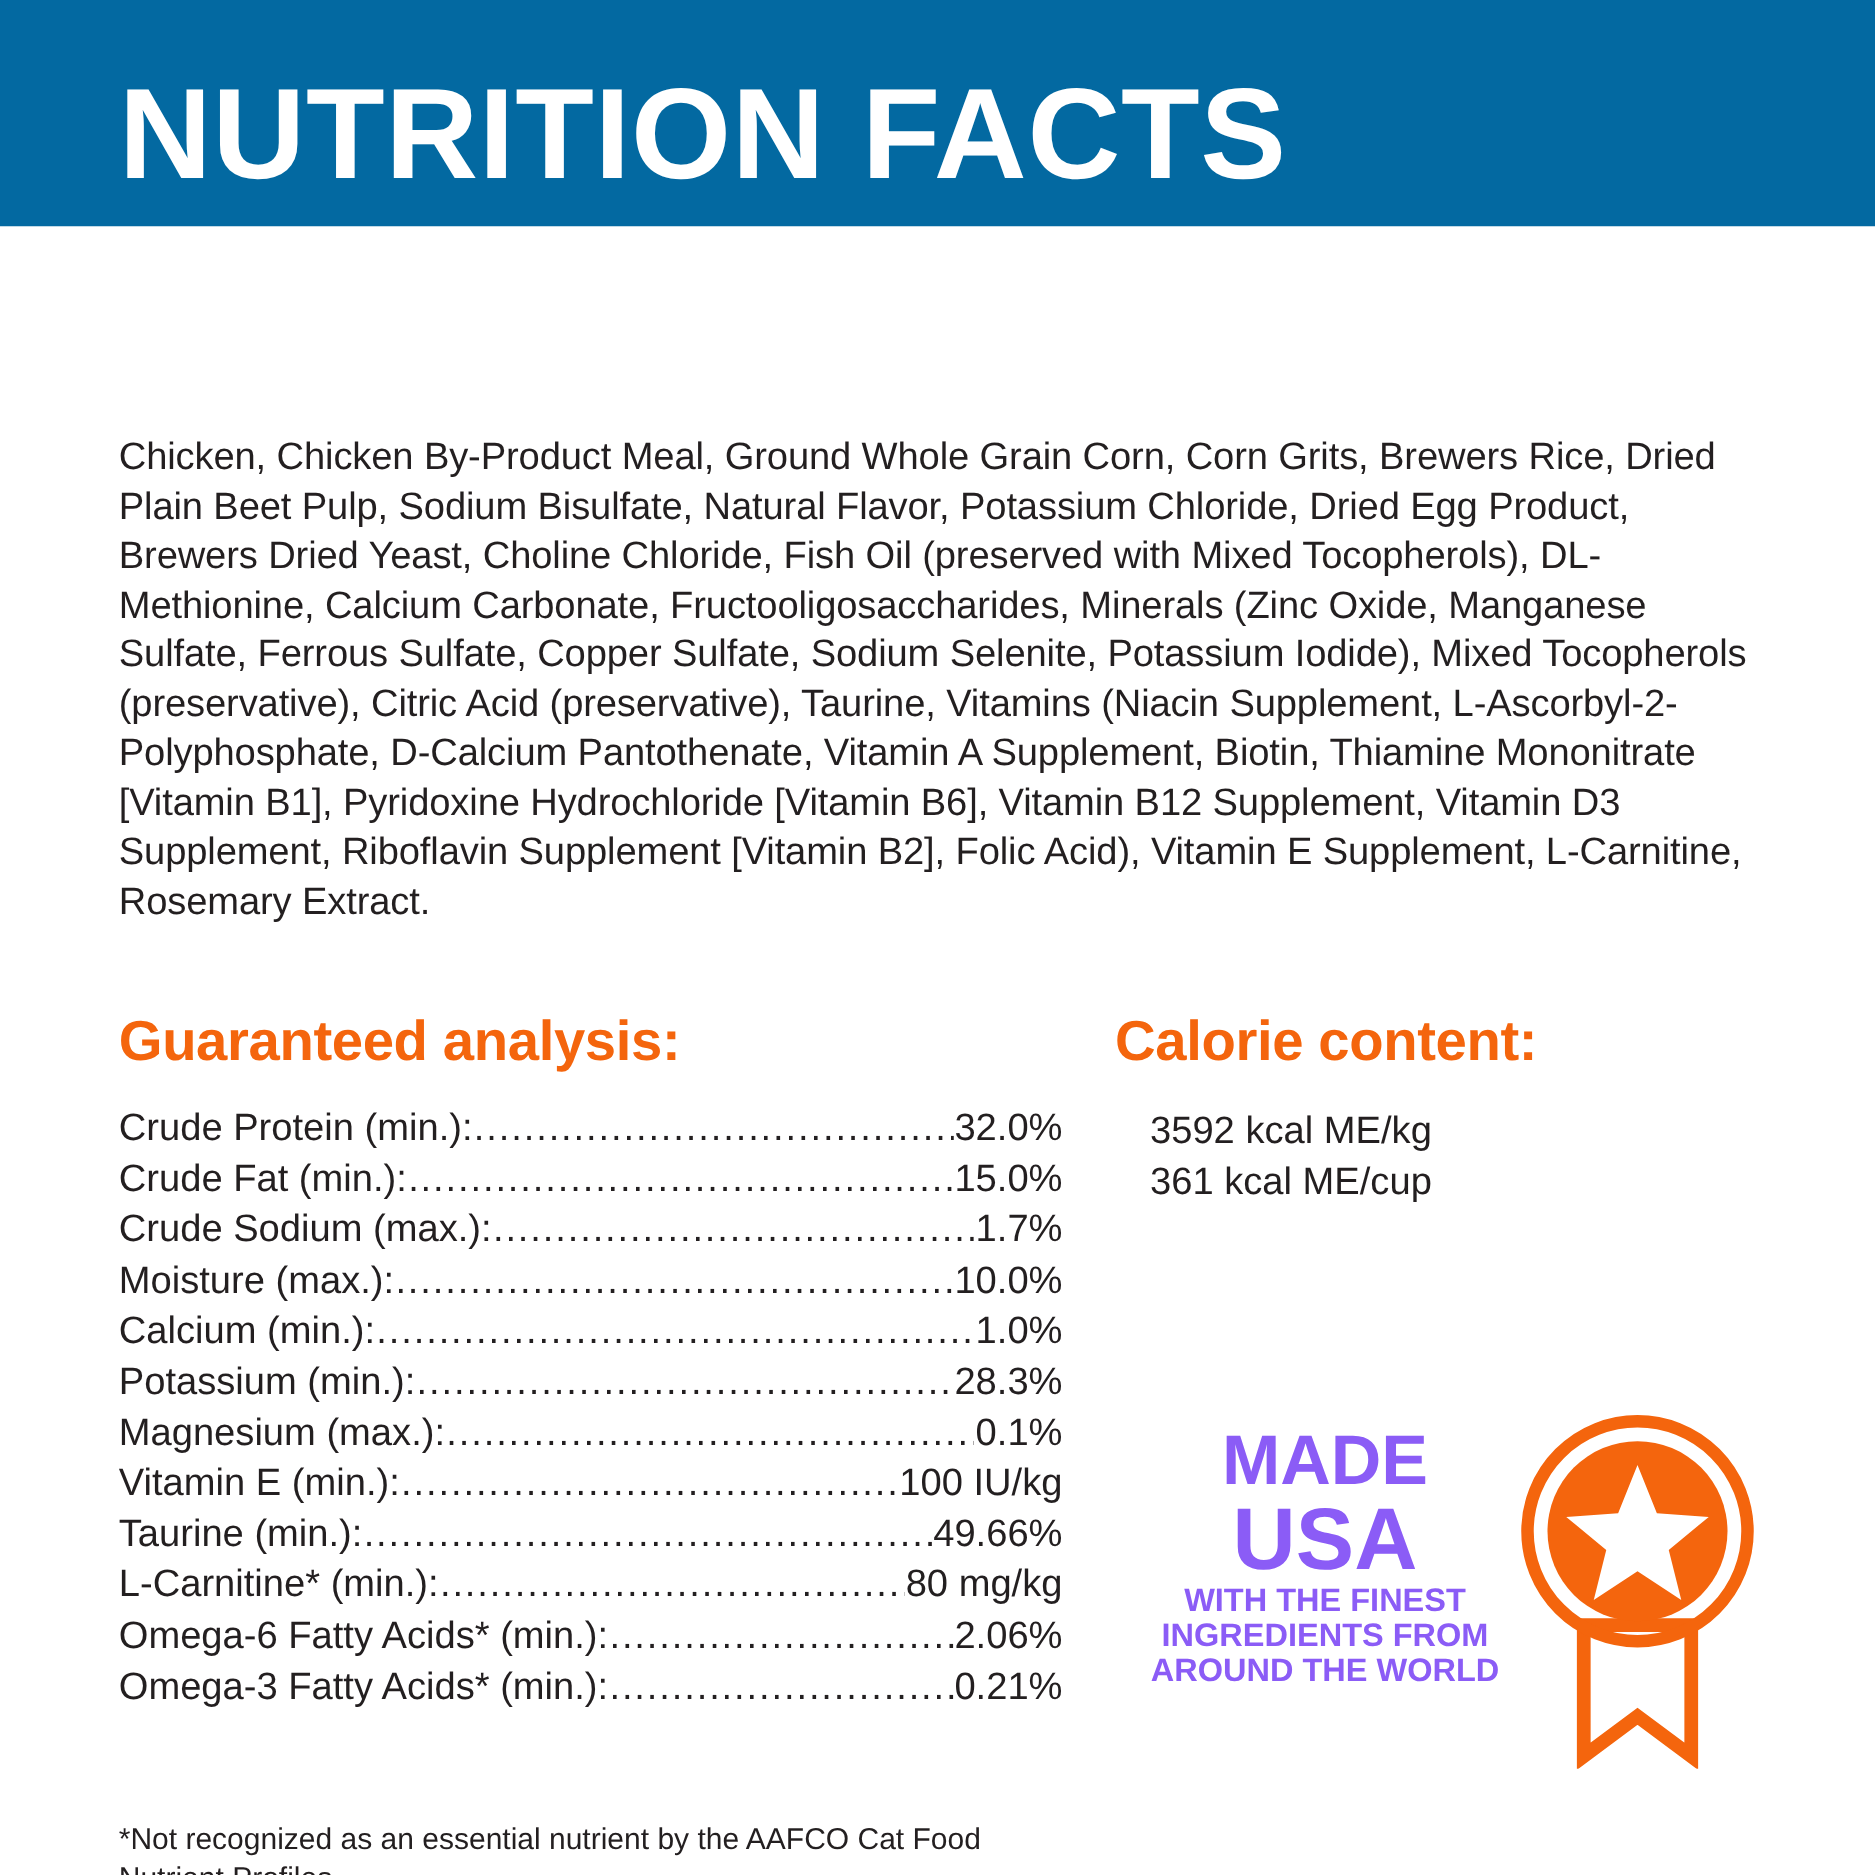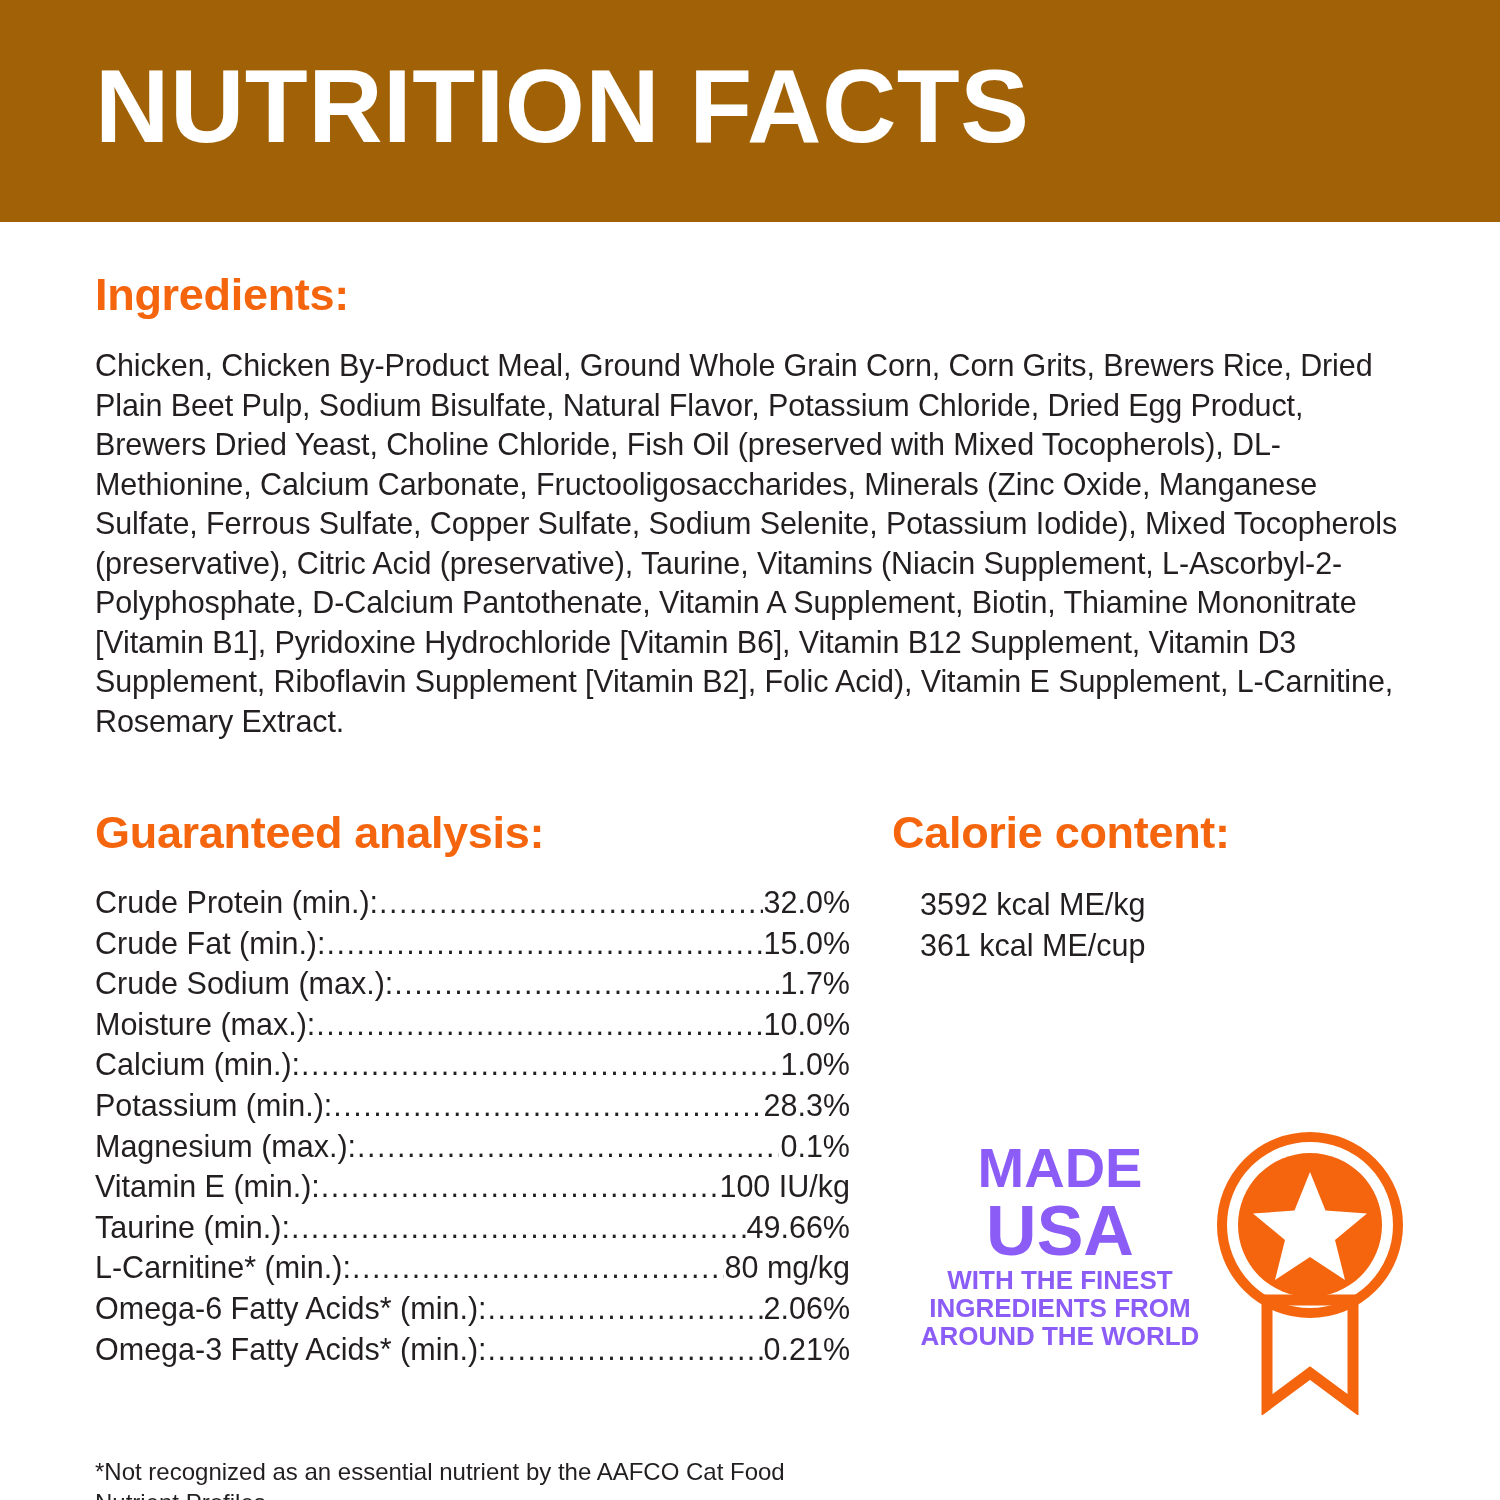--- a/index.html
+++ b/index.html
@@ -20,22 +20,22 @@
     height: 1500px;
     background: #ffffff;
     box-sizing: border-box;
   }
   
   .header-banner {
     position: absolute;
     left: 0;
     top: 0;
     width: 1500px;
-    height: 222px;
-    background: #a16207;
+    height: 181px;
+    background: #0369a1;
   }
   .header-title {
     position: absolute;
     left: 95px;
     top: 52px;
     font-size: 103px;
     line-height: 110px;
     letter-spacing: 0.5px;
     font-weight: bold;
     color: #ffffff;
@@ -182,21 +182,20 @@
 </style>
 </head>
 <body>
 
 <div class="page">
 
   <div class="header-banner">
     <div class="header-title">NUTRITION FACTS</div>
   </div>
 
-  <div class="section-heading ingredients-heading">Ingredients:</div>
   <div class="ingredients-body">Chicken, Chicken By-Product Meal, Ground Whole Grain Corn, Corn Grits, Brewers Rice, Dried Plain Beet Pulp, Sodium Bisulfate, Natural Flavor, Potassium Chloride, Dried Egg Product, Brewers Dried Yeast, Choline Chloride, Fish Oil (preserved with Mixed Tocopherols), DL-Methionine, Calcium Carbonate, Fructooligosaccharides, Minerals (Zinc Oxide, Manganese Sulfate, Ferrous Sulfate, Copper Sulfate, Sodium Selenite, Potassium Iodide), Mixed Tocopherols (preservative), Citric Acid (preservative), Taurine, Vitamins (Niacin Supplement, L-Ascorbyl-2-Polyphosphate, D-Calcium Pantothenate, Vitamin A Supplement, Biotin, Thiamine Mononitrate [Vitamin B1], Pyridoxine Hydrochloride [Vitamin B6], Vitamin B12 Supplement, Vitamin D3 Supplement, Riboflavin Supplement [Vitamin B2], Folic Acid), Vitamin E Supplement, L-Carnitine, Rosemary Extract.</div>
 
   <div class="section-heading ga-heading">Guaranteed analysis:</div>
 
   <div class="ga-list">
     <div class="ga-row">
       <span class="ga-label">Crude Protein (min.):</span>
       <span class="ga-dots">.................................................................................</span>
       <span class="ga-value">32.0%</span>
     </div>

